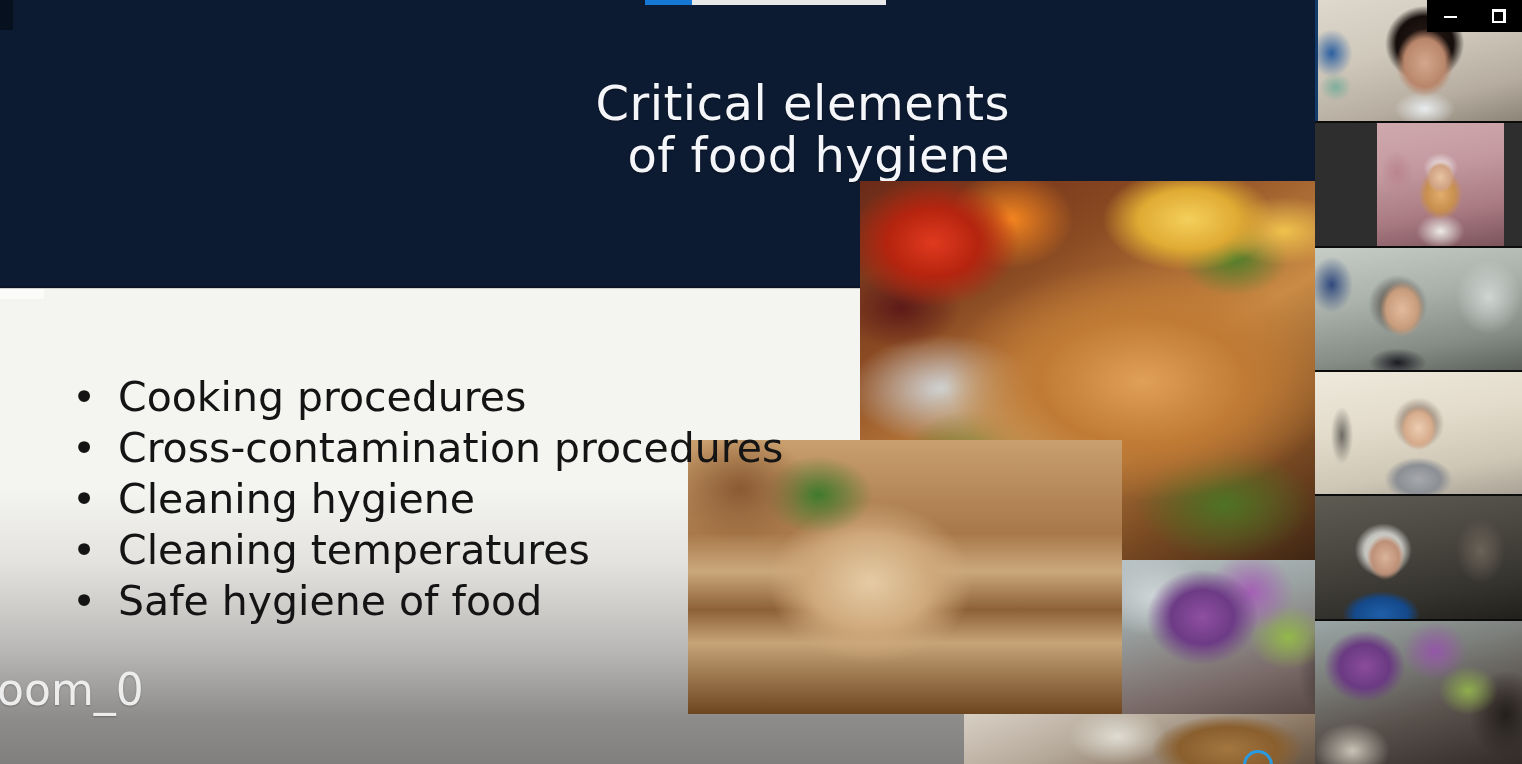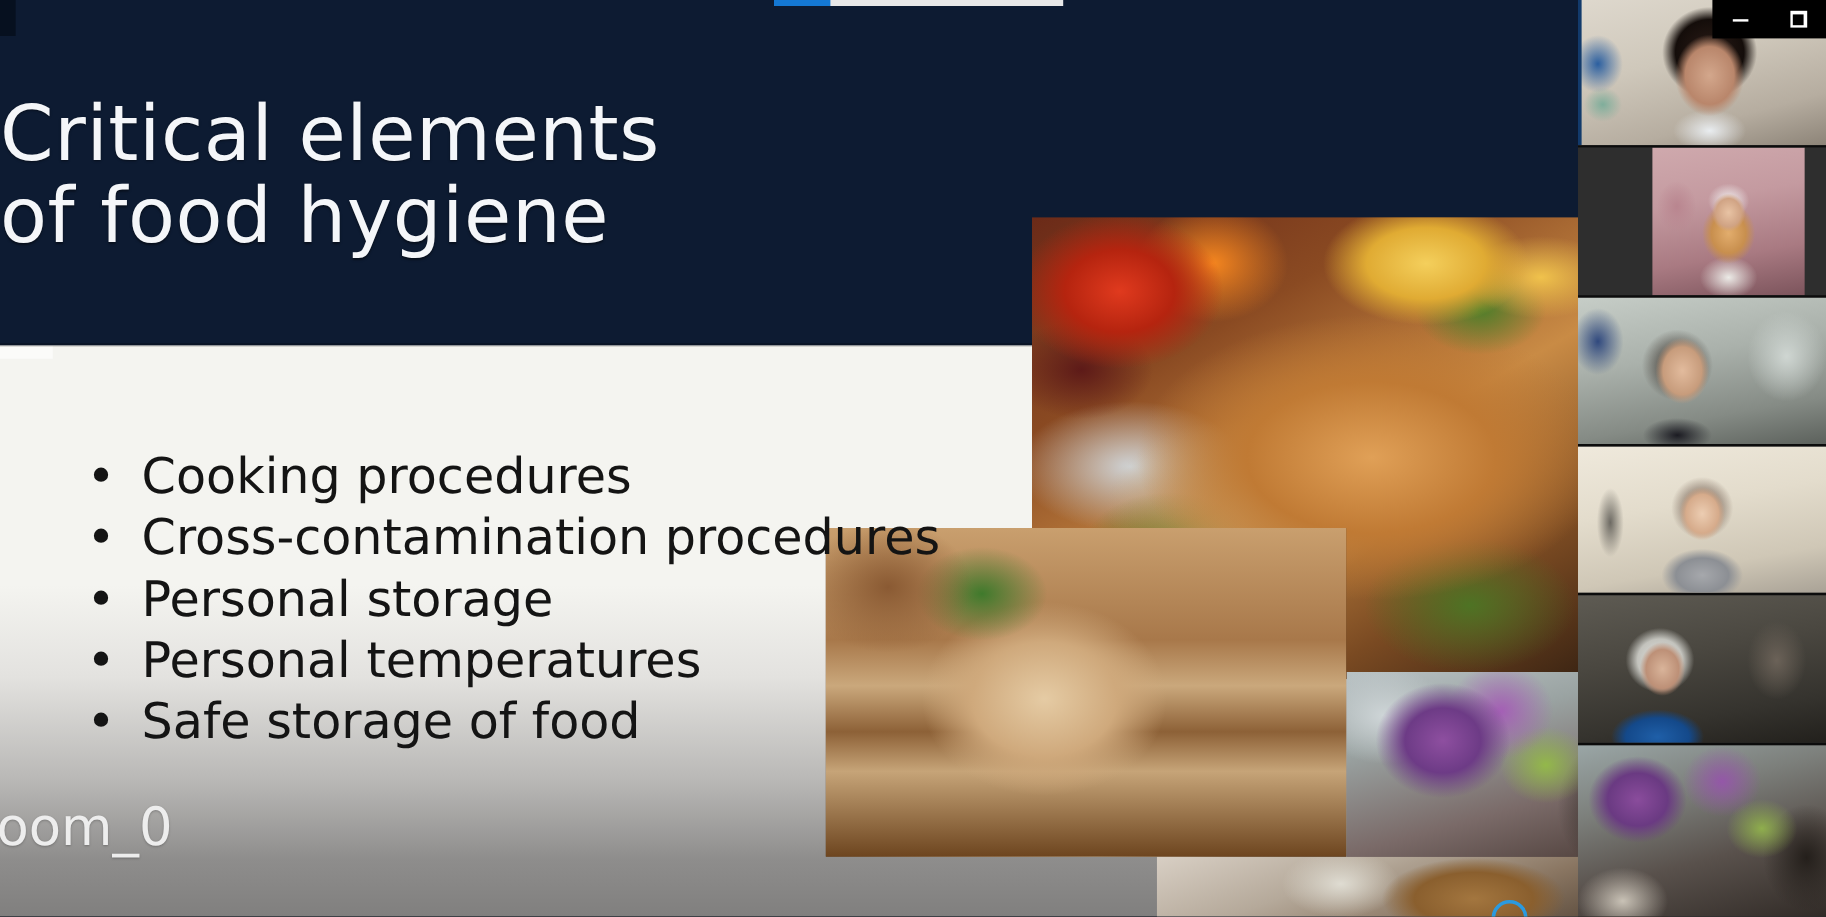--- a/index.html
+++ b/index.html
@@ -20,24 +20,24 @@
   .title-band .corner-tint {
     position:absolute; left:0; top:0; width:13px; height:30px;
     background:#06101f;
   }
   .title-band .band-edge {
     position:absolute; left:0; bottom:0; width:1522px; height:2px;
     background:#0a1426;
   }
   .slide-title {
     position:absolute; left:0; top:78px; width:1010px;
-    text-align:left;
+    text-align:right;
     color:#f4f6f9;
     font-family:"DejaVu Sans", sans-serif;
-    font-size:64px;
+    font-size:48px;
     font-weight:400;
     line-height:1.08;
     letter-spacing:0.5px;
     white-space:pre-line;
     text-shadow:0 1px 2px rgba(0,0,0,.45);
   }
 
   
   .slide-body {
     position:absolute; left:0; top:288px; width:1522px; height:476px;
@@ -305,23 +305,23 @@
     <div class="photo ph-cake">
         <div class="ph-inner"></div>
       </div>
     <div class="photo ph-bread">
         <div class="ph-inner"></div>
       </div>
 
     <ul class="bullets">
       <li><span class="dot">•</span><span>Cooking procedures</span></li>
       <li><span class="dot">•</span><span>Cross-contamination procedures</span></li>
-      <li><span class="dot">•</span><span>Personal storage</span></li>
-      <li><span class="dot">•</span><span>Personal temperatures</span></li>
-      <li><span class="dot">•</span><span>Safe storage of food</span></li>
+      <li><span class="dot">•</span><span>Cleaning hygiene</span></li>
+      <li><span class="dot">•</span><span>Cleaning temperatures</span></li>
+      <li><span class="dot">•</span><span>Safe hygiene of food</span></li>
     </ul>
 
     <div class="watermark">zoom_0</div>
   </div>
 
   <div id="sidebar">
     <div class="tile t1">
       <div class="vid"></div>
       <div class="tile-border"></div>
 

